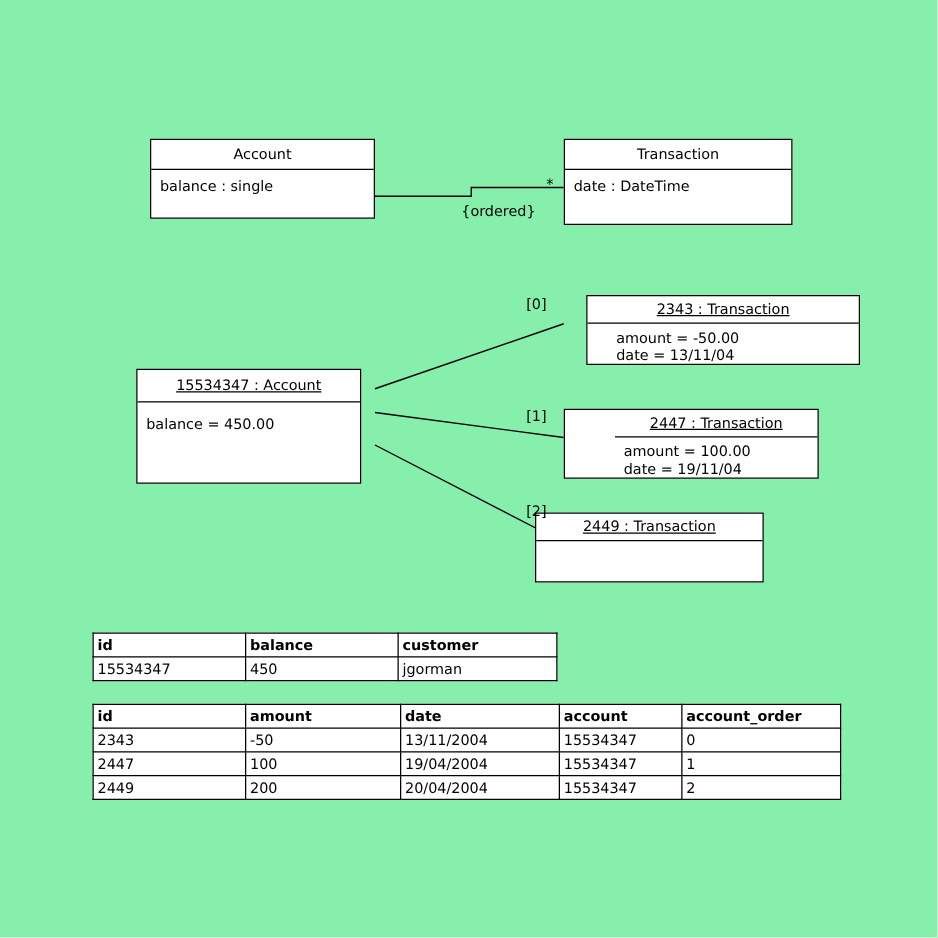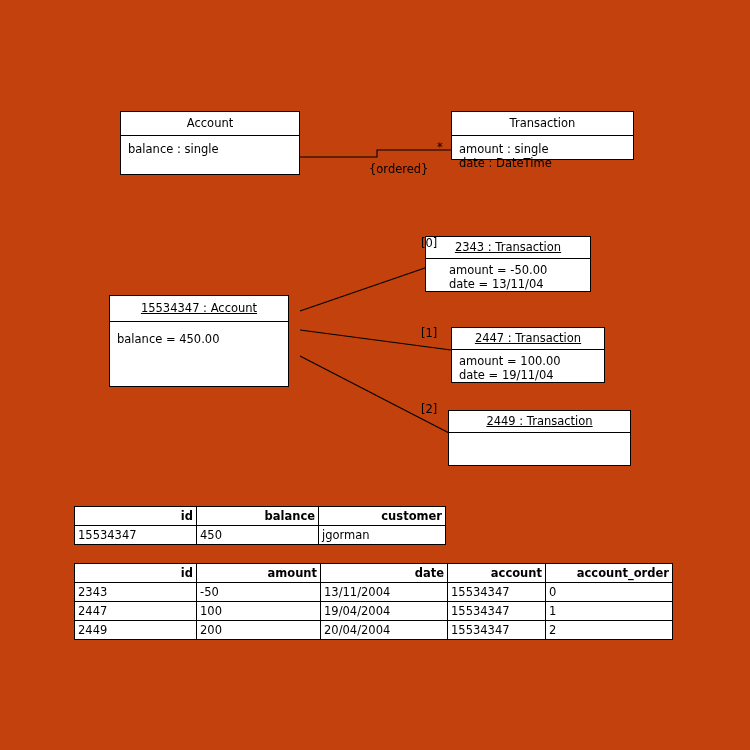--- a/index.html
+++ b/index.html
@@ -7,21 +7,21 @@
     margin: 0; padding: 0;
     width: 750px; height: 750px;
     background: #ffffff;
     font-family: "DejaVu Sans", sans-serif;
   }
   #canvas {
     position: relative;
     width: 750px;
     height: 750px;
     overflow: hidden;
-    background: #c2410c;
+    background: #86efac;
     text-decoration: underline;
   }
 
   
   .uml-box {
     position: absolute;
     border: 1px solid #000000;
     background: #ffffff;
     z-index: 3;
   }
@@ -79,21 +79,21 @@
     font-size: 11.5px;
     color: #000000;
     height: 19px;
     padding: 0 3px;
     font-weight: normal;
     overflow: hidden;
     white-space: nowrap;
   }
   .dtable th {
     font-weight: bold;
-    text-align: right;
+    text-align: left;
   }
   .dtable td.num { text-align: left; }
   .dtable td.txt { text-align: left; }
 </style>
 </head>
 <body>
 
 <div id="canvas">
 
   <svg class="line-svg" viewBox="0 0 750 750" xmlns="http://www.w3.org/2000/svg">
@@ -107,67 +107,66 @@
 
   <div class="uml-box" style="left:120px; top:111px; width:180px; height:64px;">
     <div class="uml-title" style="height:24px;">
       <span>Account</span>
     </div>
     <div class="uml-body">
       <div>balance : single</div>
     </div>
   </div>
 
-  <div class="uml-box" style="left:451px; top:111px; width:183px; height:49px;">
+  <div class="uml-box" style="left:451px; top:111px; width:183px; height:69px;">
     <div class="uml-title" style="height:24px;">
       <span>Transaction</span>
     </div>
     <div class="uml-body">
-      <div>amount : single</div>
       <div>date : DateTime</div>
     </div>
   </div>
 
   <div class="flabel" style="left:437px; top:142px;">*</div>
 
   <div class="flabel" style="left:369px; top:164px;">{ordered}</div>
 
   <div class="uml-box" style="left:109px; top:295px; width:180px; height:92px;">
     <div class="uml-title" style="height:26px;">
       <span class="u">15534347 :  Account</span>
     </div>
     <div class="uml-body" style="padding-top:10px;">
       <div>balance = 450.00</div>
     </div>
   </div>
 
   <div class="flabel" style="left:421px; top:238px;">[0]</div>
-  <div class="uml-box" style="left:425px; top:236px; width:166px; height:56px;">
+  <div class="uml-box" style="left:469px; top:236px; width:219px; height:56px;">
     <div class="uml-title" style="height:22px;">
       <span class="u">2343 : Transaction</span>
     </div>
     <div class="uml-body" style="padding-top:4px;margin-left:16px;">
       <div>amount = -50.00</div>
       <div>date = 13/11/04</div>
     </div>
   </div>
 
   <div class="flabel" style="left:421px; top:328px;">[1]</div>
-  <div class="uml-box" style="left:451px; top:327px; width:154px; height:56px;">
+  <div class="uml-box" style="left:451px; top:327px; width:204px; height:56px;padding-left:40px;">
     <div class="uml-title" style="height:22px;">
       <span class="u">2447 : Transaction</span>
     </div>
     <div class="uml-body" style="padding-top:4px;">
       <div>amount = 100.00</div>
       <div>date = 19/11/04</div>
     </div>
   </div>
 
   <div class="flabel" style="left:421px; top:404px;">[2]</div>
-  <div class="uml-box" style="left:448px; top:410px; width:183px; height:56px;">
+  <div class="uml-box" style="left:428px; top:410px; width:183px; height:56px;">
     <div class="uml-title" style="height:22px;">
       <span class="u">2449 : Transaction</span>
     </div>
   </div>
 
   <table class="dtable" id="account-table" style="left:74px; top:506px; width:371px;">
     <colgroup>
       <col style="width:122px;">
       <col style="width:122px;">
       <col style="width:127px;">

